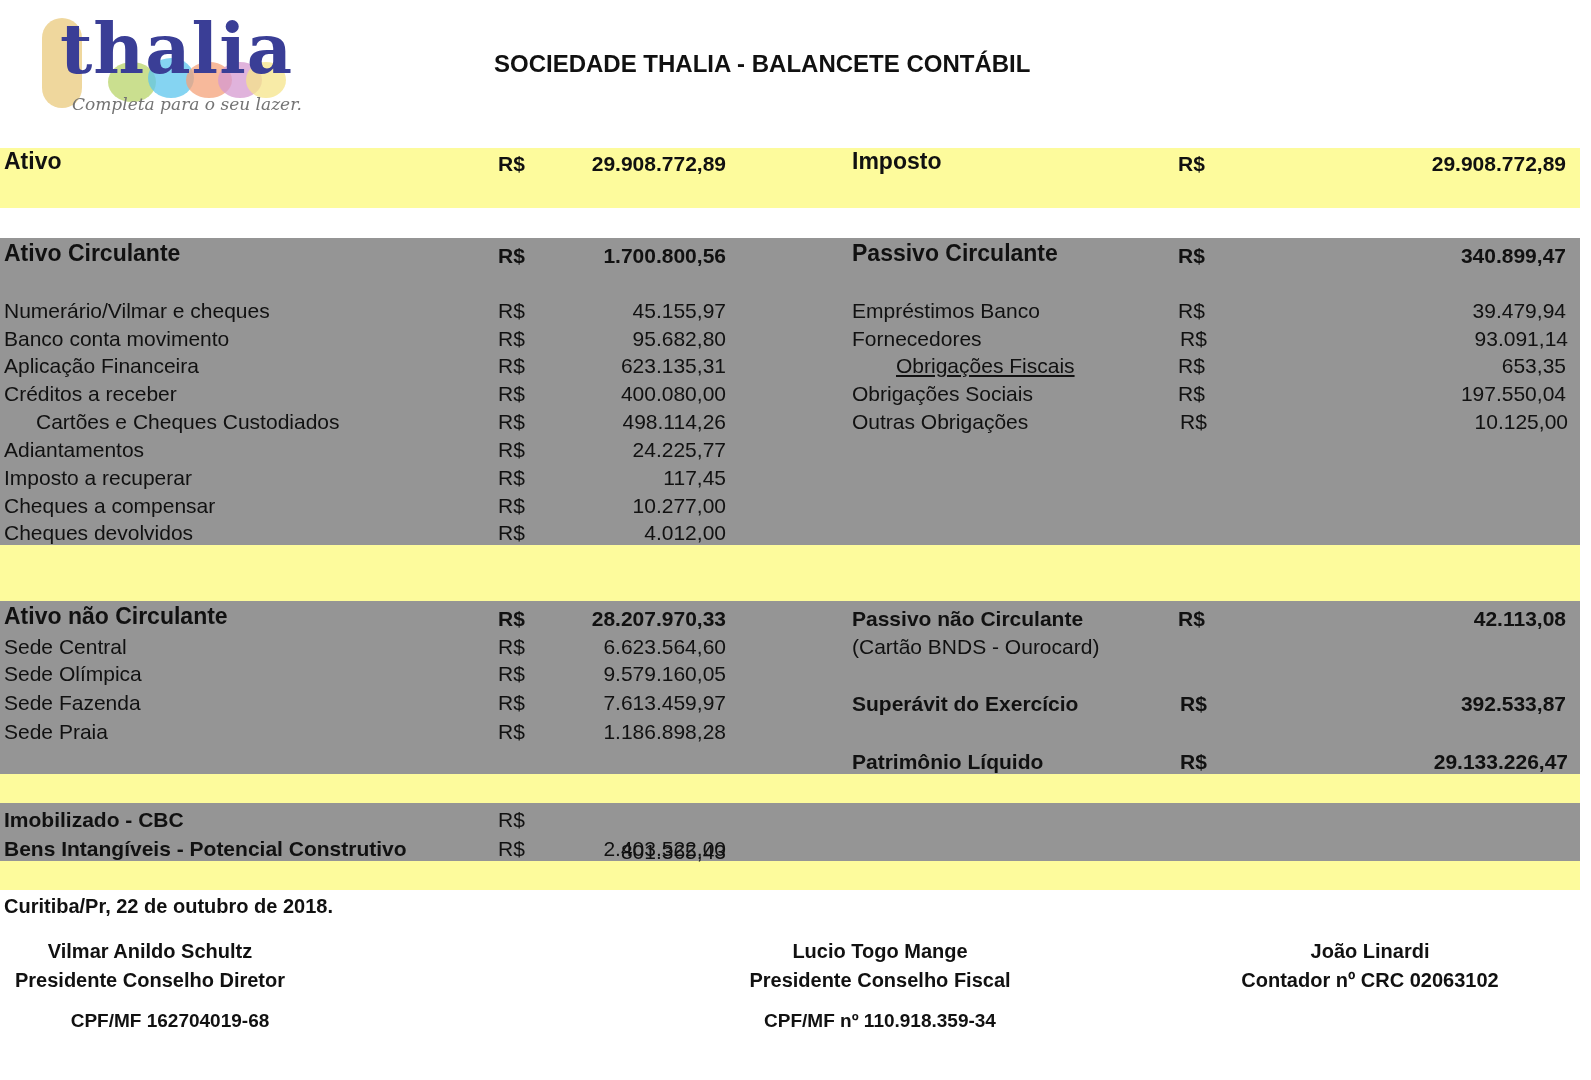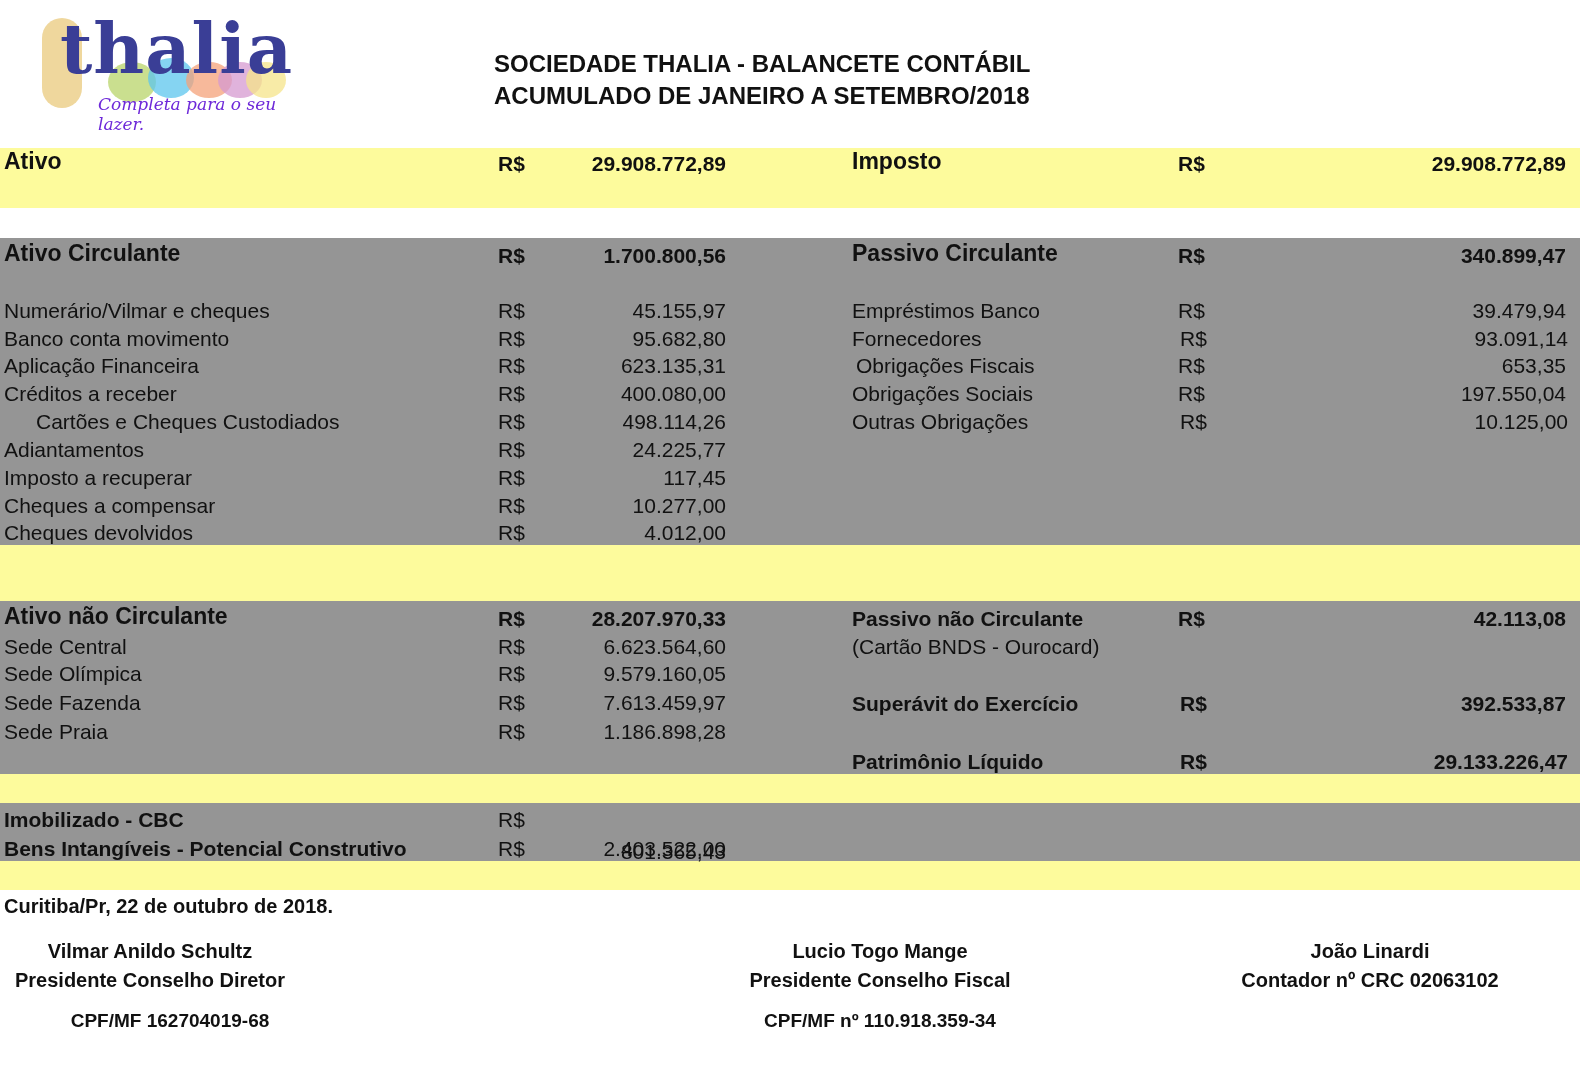--- a/index.html
+++ b/index.html
@@ -8,21 +8,21 @@
     font-family:"Liberation Sans", sans-serif; color:#111;
   }
   .logo { position:absolute; left:38px; top:0; width:270px; height:125px; }
   .logo .blob { position:absolute; border-radius:50%; opacity:0.75; }
   .logo .word {
     position:absolute; left:22px; top:14px; font-family:"DejaVu Serif", serif; font-weight:bold;
     font-size:70px; color:#3a3e96; letter-spacing:1px; line-height:1;
   }
   .logo .tag {
     position:absolute; left:34px; top:94px; font-family:"DejaVu Serif", serif; font-style:italic;
-    font-size:17px; color:#6d28d9;margin-left:26px;
+    font-size:17px; color:#737373;
   }
   .title { position:absolute; left:494px; top:48px; font-weight:bold; font-size:24px; line-height:32px; }
   .band { position:absolute; left:0; width:1580px; }
   .yellow { background:#fdfb9c; }
   .gray { background:#959595; }
   .txt { position:absolute; font-size:21px; white-space:nowrap; line-height:26px; }
   .b { font-weight:bold; }
   .big { font-size:23px; }
   .num { text-align:right; }
   .foot { position:absolute; font-weight:bold; font-size:20px; white-space:nowrap; text-align:center; line-height:26px; }
@@ -36,21 +36,20 @@
   <div class="blob" style="left:110px;top:58px;width:46px;height:40px;background:#5cc6ee;"></div>
   <div class="blob" style="left:148px;top:62px;width:46px;height:36px;background:#f4a27a;"></div>
   <div class="blob" style="left:180px;top:62px;width:44px;height:36px;background:#d69ad0;"></div>
   <div class="blob" style="left:208px;top:62px;width:40px;height:36px;background:#f6e48a;"></div>
   <div class="word">thalia</div>
   <div class="tag">Completa para o seu lazer.</div>
 </div>
 
 <div class="title">
   <div>SOCIEDADE THALIA - BALANCETE CONTÁBIL</div>
-  <div>ACUMULADO DE JANEIRO A SETEMBRO/2018</div>
 </div>
 
 <div class="band yellow" style="top:148px;height:60px;"></div>
 <div class="band gray" style="top:238px;height:307px;"></div>
 <div class="band yellow" style="top:545px;height:56px;"></div>
 <div class="band gray" style="top:601px;height:173px;"></div>
 <div class="band yellow" style="top:774px;height:29px;"></div>
 <div class="band gray" style="top:803px;height:58px;"></div>
 <div class="band yellow" style="top:861px;height:29px;"></div>
 
@@ -110,21 +109,21 @@
 
 <div>
   <div class="txt" style="left:852px;top:298px;">Empréstimos Banco</div>
   <div class="txt" style="left:1178px;top:298px;">R$</div>
   <div class="txt num" style="left:1380px;top:298px;width:186px;">39.479,94</div>
 
   <div class="txt" style="left:852px;top:326px;">Fornecedores</div>
   <div class="txt" style="left:1180px;top:326px;">R$</div>
   <div class="txt num" style="left:1380px;top:326px;width:188px;">93.091,14</div>
 
-  <div class="txt" style="left:856px;top:353px;">Obrigações Fiscais</div>
+  <div class="txt" style="left:896px;top:353px;text-decoration:underline;">Obrigações Fiscais</div>
   <div class="txt" style="left:1178px;top:353px;">R$</div>
   <div class="txt num" style="left:1380px;top:353px;width:186px;">653,35</div>
 
   <div class="txt" style="left:852px;top:381px;">Obrigações Sociais</div>
   <div class="txt" style="left:1178px;top:381px;">R$</div>
   <div class="txt num" style="left:1380px;top:381px;width:186px;">197.550,04</div>
 
   <div class="txt" style="left:852px;top:409px;">Outras Obrigações</div>
   <div class="txt" style="left:1180px;top:409px;">R$</div>
   <div class="txt num" style="left:1380px;top:409px;width:188px;">10.125,00</div>

